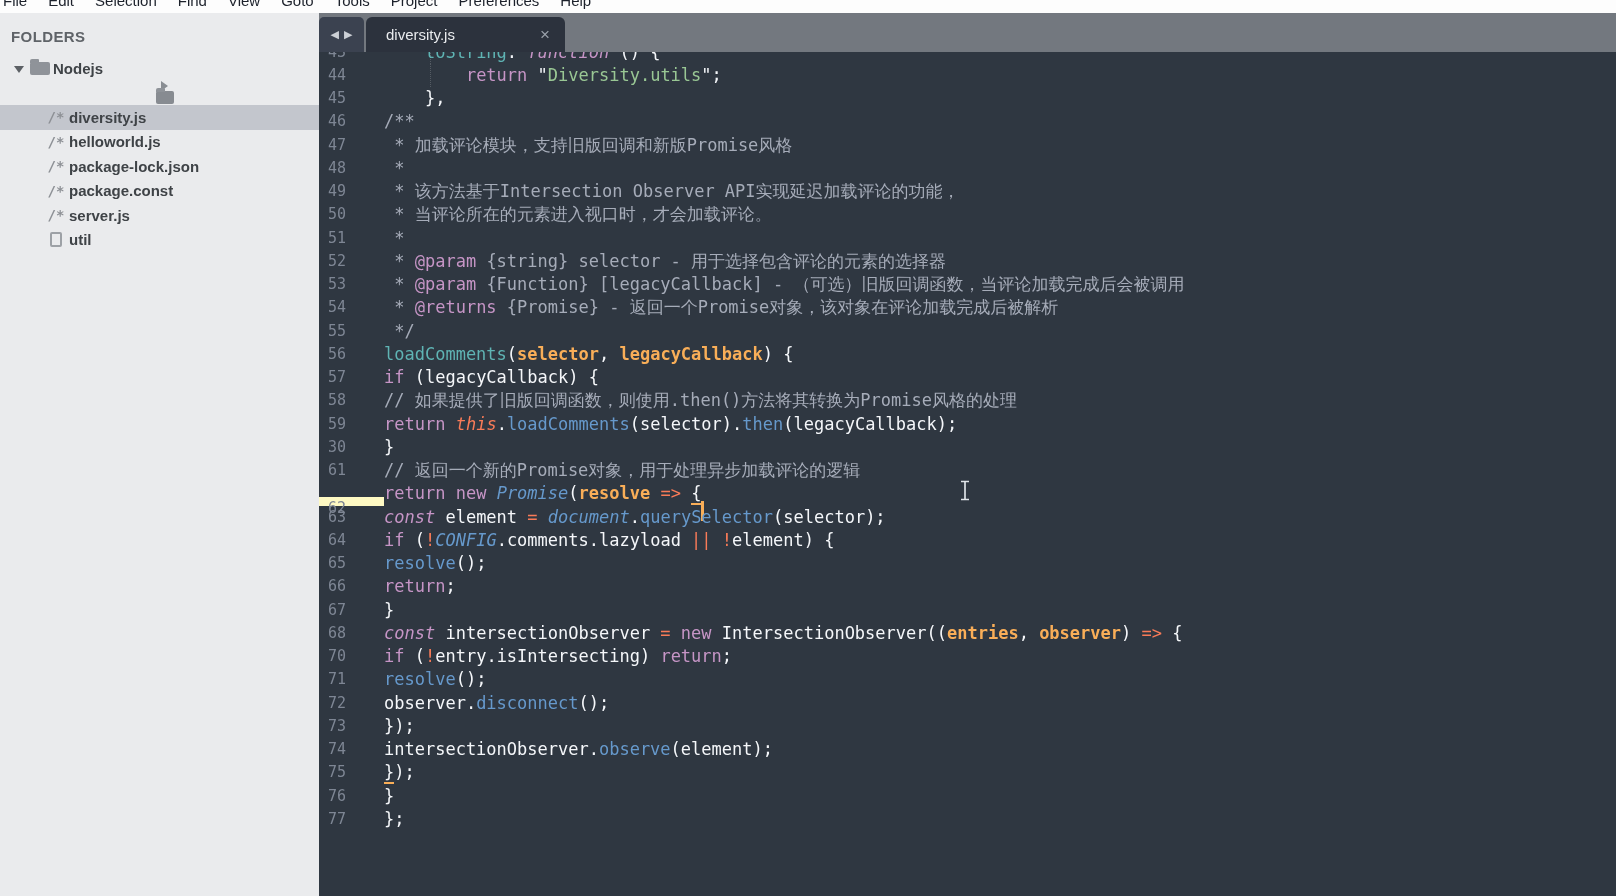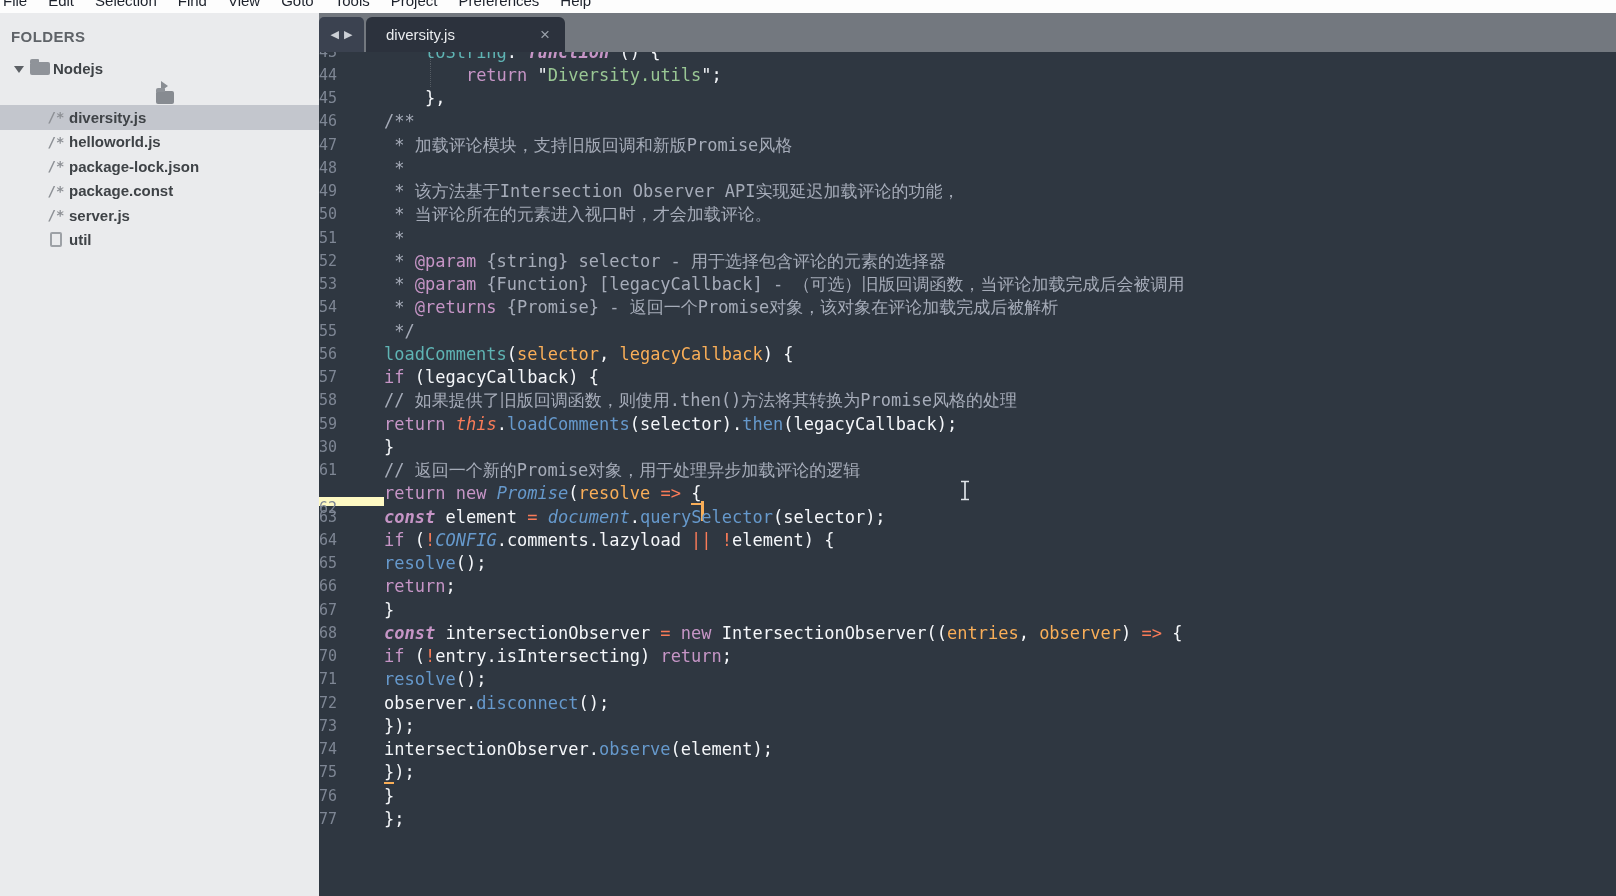--- a/index.html
+++ b/index.html
@@ -50,34 +50,34 @@
          align-items:center; color:#e9ebee; font-size:15px; }
   .tab-title { padding-left:20px; flex:1; }
   .tab-close { padding-right:15px; color:#99a0a9; font-size:17px; line-height:1; }
 
   .code-area { position:absolute; left:0; top:39px; width:1297px; height:844px;
                background:#2f3741; overflow:hidden; }
   .lines { position:absolute; left:0; top:-11.5px; width:100%; }
   .line { display:flex; height:23.25px;
           font-family:"DejaVu Sans Mono","Liberation Mono", monospace;
           font-size:17px; line-height:23.25px; white-space:pre; }
-  .gutter { width:65px; flex:0 0 65px; text-align:left; padding-right:29px;
+  .gutter { width:65px; flex:0 0 65px; text-align:center; padding-right:29px;
             color:#7e8694; font-size:15px; line-height:23.25px; }
   .line.current .gutter { background:#fef9c3;margin-top:15px; }
   .code { flex:1; position:relative; }
   .guide { position:absolute; left:calc(4ch + 5px); top:0; height:100%;
            border-left:1px dotted rgba(255,255,255,0.18); }
 
   .tk-w  { color:#f5f7fa; }
   .tk-m  { color:#c695c6; }
-  .tk-mi { color:#c695c6; font-style:italic;font-weight:bold; }
+  .tk-mi { color:#c695c6; font-style:italic; }
   .tk-b  { color:#6699cc; }
   .tk-bi { color:#6699cc; font-style:italic;text-align:right; }
   .tk-t  { color:#5fb4b4; }
-  .tk-o  { color:#f9ae58; }
+  .tk-o  { color:#f9ae58;font-weight:bold; }
   .tk-r  { color:#f97b58; }
   .tk-ri { color:#f97b58; font-style:italic; }
   .tk-g  { color:#99c794; }
   .tk-c  { color:#a6acb9; }
   .u { border-bottom:2px solid #f9ae58; }
 
   .caret { display:inline-block; width:0; position:relative; }
   .caret::after { content:""; position:absolute; left:0; top:2px; width:3px;
                   height:20px; background:#f9ae58; }
 

